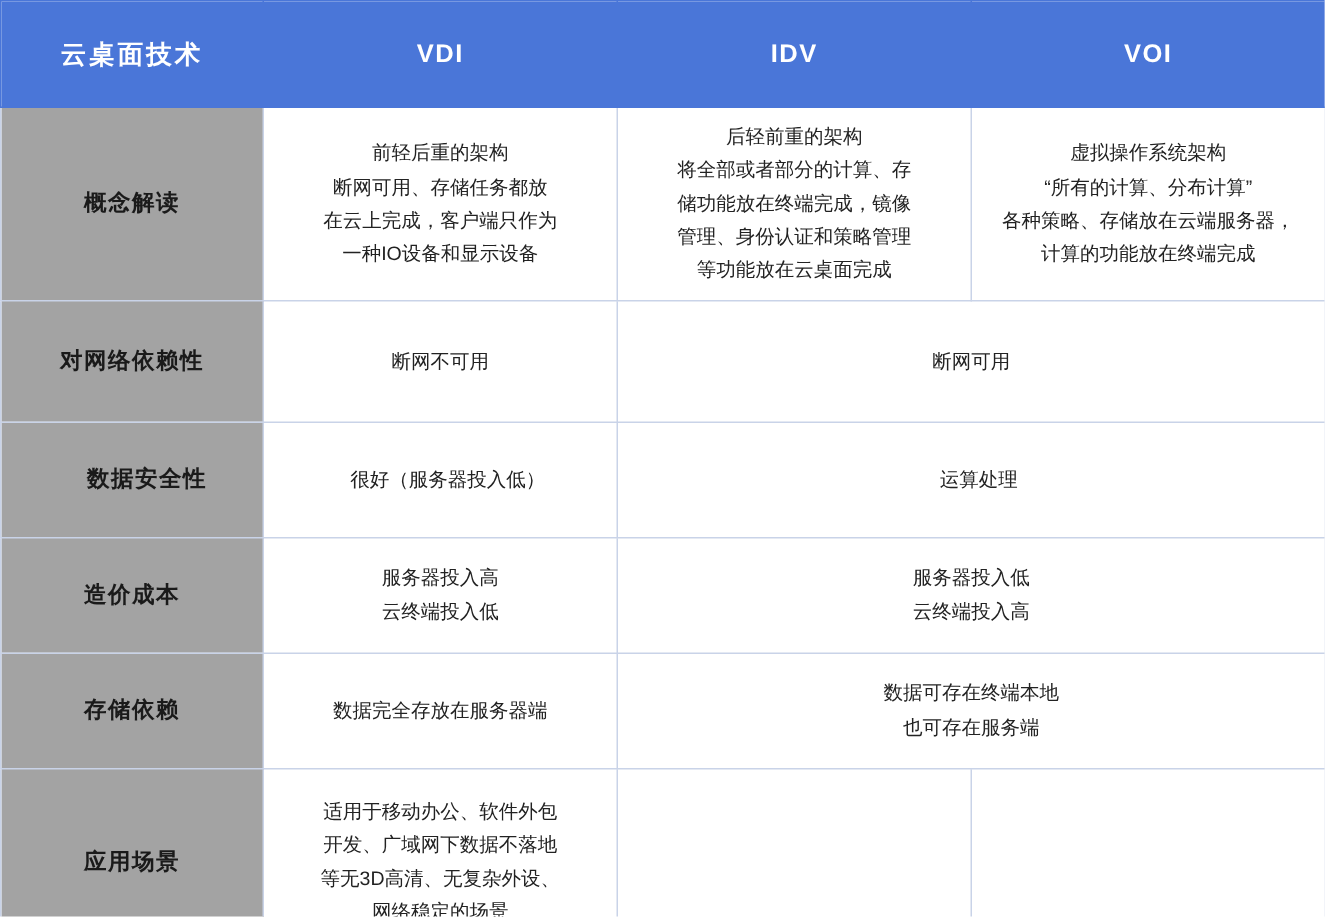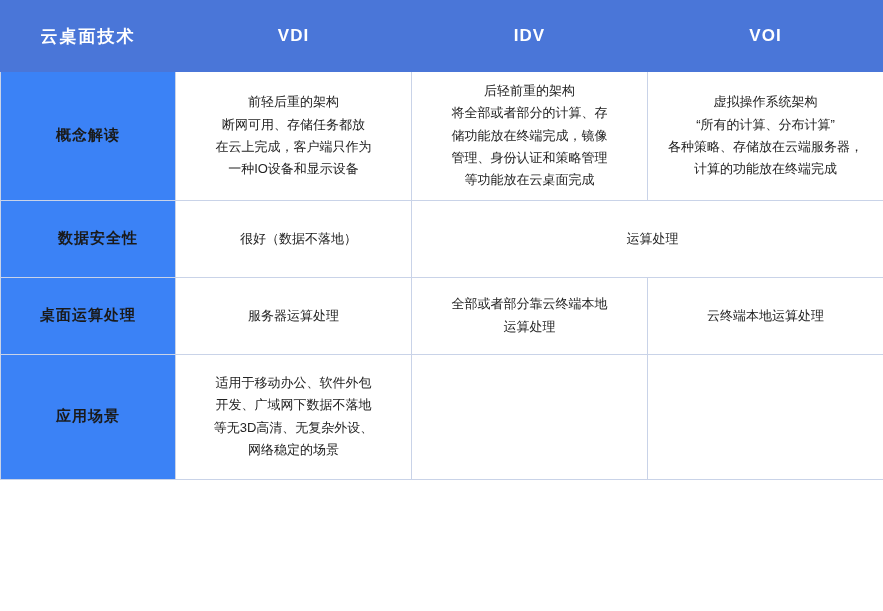--- a/index.html
+++ b/index.html
@@ -45,21 +45,21 @@
     letter-spacing: 2px;
   }
   tbody th.rowhead {
     font-size: 15px;
     font-weight: bold;
     color: #1a1a1a;
     letter-spacing: 1px;
     text-align: center;
     vertical-align: middle;
     border: 1px solid #c9d3e8;
-    background: #3b82f6;
+    background: #a3a3a3;
     padding: 6px 4px;
   }
   tbody td {
     font-size: 13px;
     line-height: 1.72;
     color: #222222;
     text-align: center;
     vertical-align: middle;
     border: 1px solid #c9d3e8;
     background: #ffffff;
@@ -117,46 +117,63 @@
 等功能放在云桌面完成</span>
           </td>
         <td>
             <span class="cell-text">虚拟操作系统架构
 “所有的计算、分布计算”
 各种策略、存储放在云端服务器，
 计算的功能放在终端完成</span>
           </td>
       </tr>
 
+      <tr class="r-network">
+        <th class="rowhead">对网络依赖性</th>
+        <td>
+            <span class="cell-text">断网不可用</span>
+          </td>
+        <td class="span2" colspan="2">
+            <span class="cell-text">断网可用</span>
+          </td>
+      </tr>
 
       <tr class="r-security">
         <th class="rowhead">数据安全性</th>
         <td>
-            <span class="cell-text">很好（数据不落地）</span>
+            <span class="cell-text">很好（服务器投入低）</span>
           </td>
         <td class="span2" colspan="2">
             <span class="cell-text">运算处理</span>
           </td>
       </tr>
 
-
-
-      <tr class="r-compute">
-        <th class="rowhead">桌面运算处理</th>
+      <tr class="r-cost">
+        <th class="rowhead">造价成本</th>
         <td>
-            <span class="cell-text">服务器运算处理</span>
+            <span class="cell-text">服务器投入高
+云终端投入低</span>
           </td>
-        <td>
-            <span class="cell-text">全部或者部分靠云终端本地
-运算处理</span>
-          </td>
-        <td>
-            <span class="cell-text">云终端本地运算处理</span>
+        <td class="span2" colspan="2">
+            <span class="cell-text">服务器投入低
+云终端投入高</span>
           </td>
       </tr>
+
+      <tr class="r-storage">
+        <th class="rowhead">存储依赖</th>
+        <td>
+            <span class="cell-text">数据完全存放在服务器端</span>
+          </td>
+        <td class="span2" colspan="2">
+            <span class="cell-text">数据可存在终端本地
+也可存在服务端</span>
+          </td>
+      </tr>
+
 
       <tr class="r-scene">
         <th class="rowhead">应用场景</th>
         <td>
             <span class="cell-text">适用于移动办公、软件外包
 开发、广域网下数据不落地
 等无3D高清、无复杂外设、
 网络稳定的场景</span>
           </td>
         <td></td>

